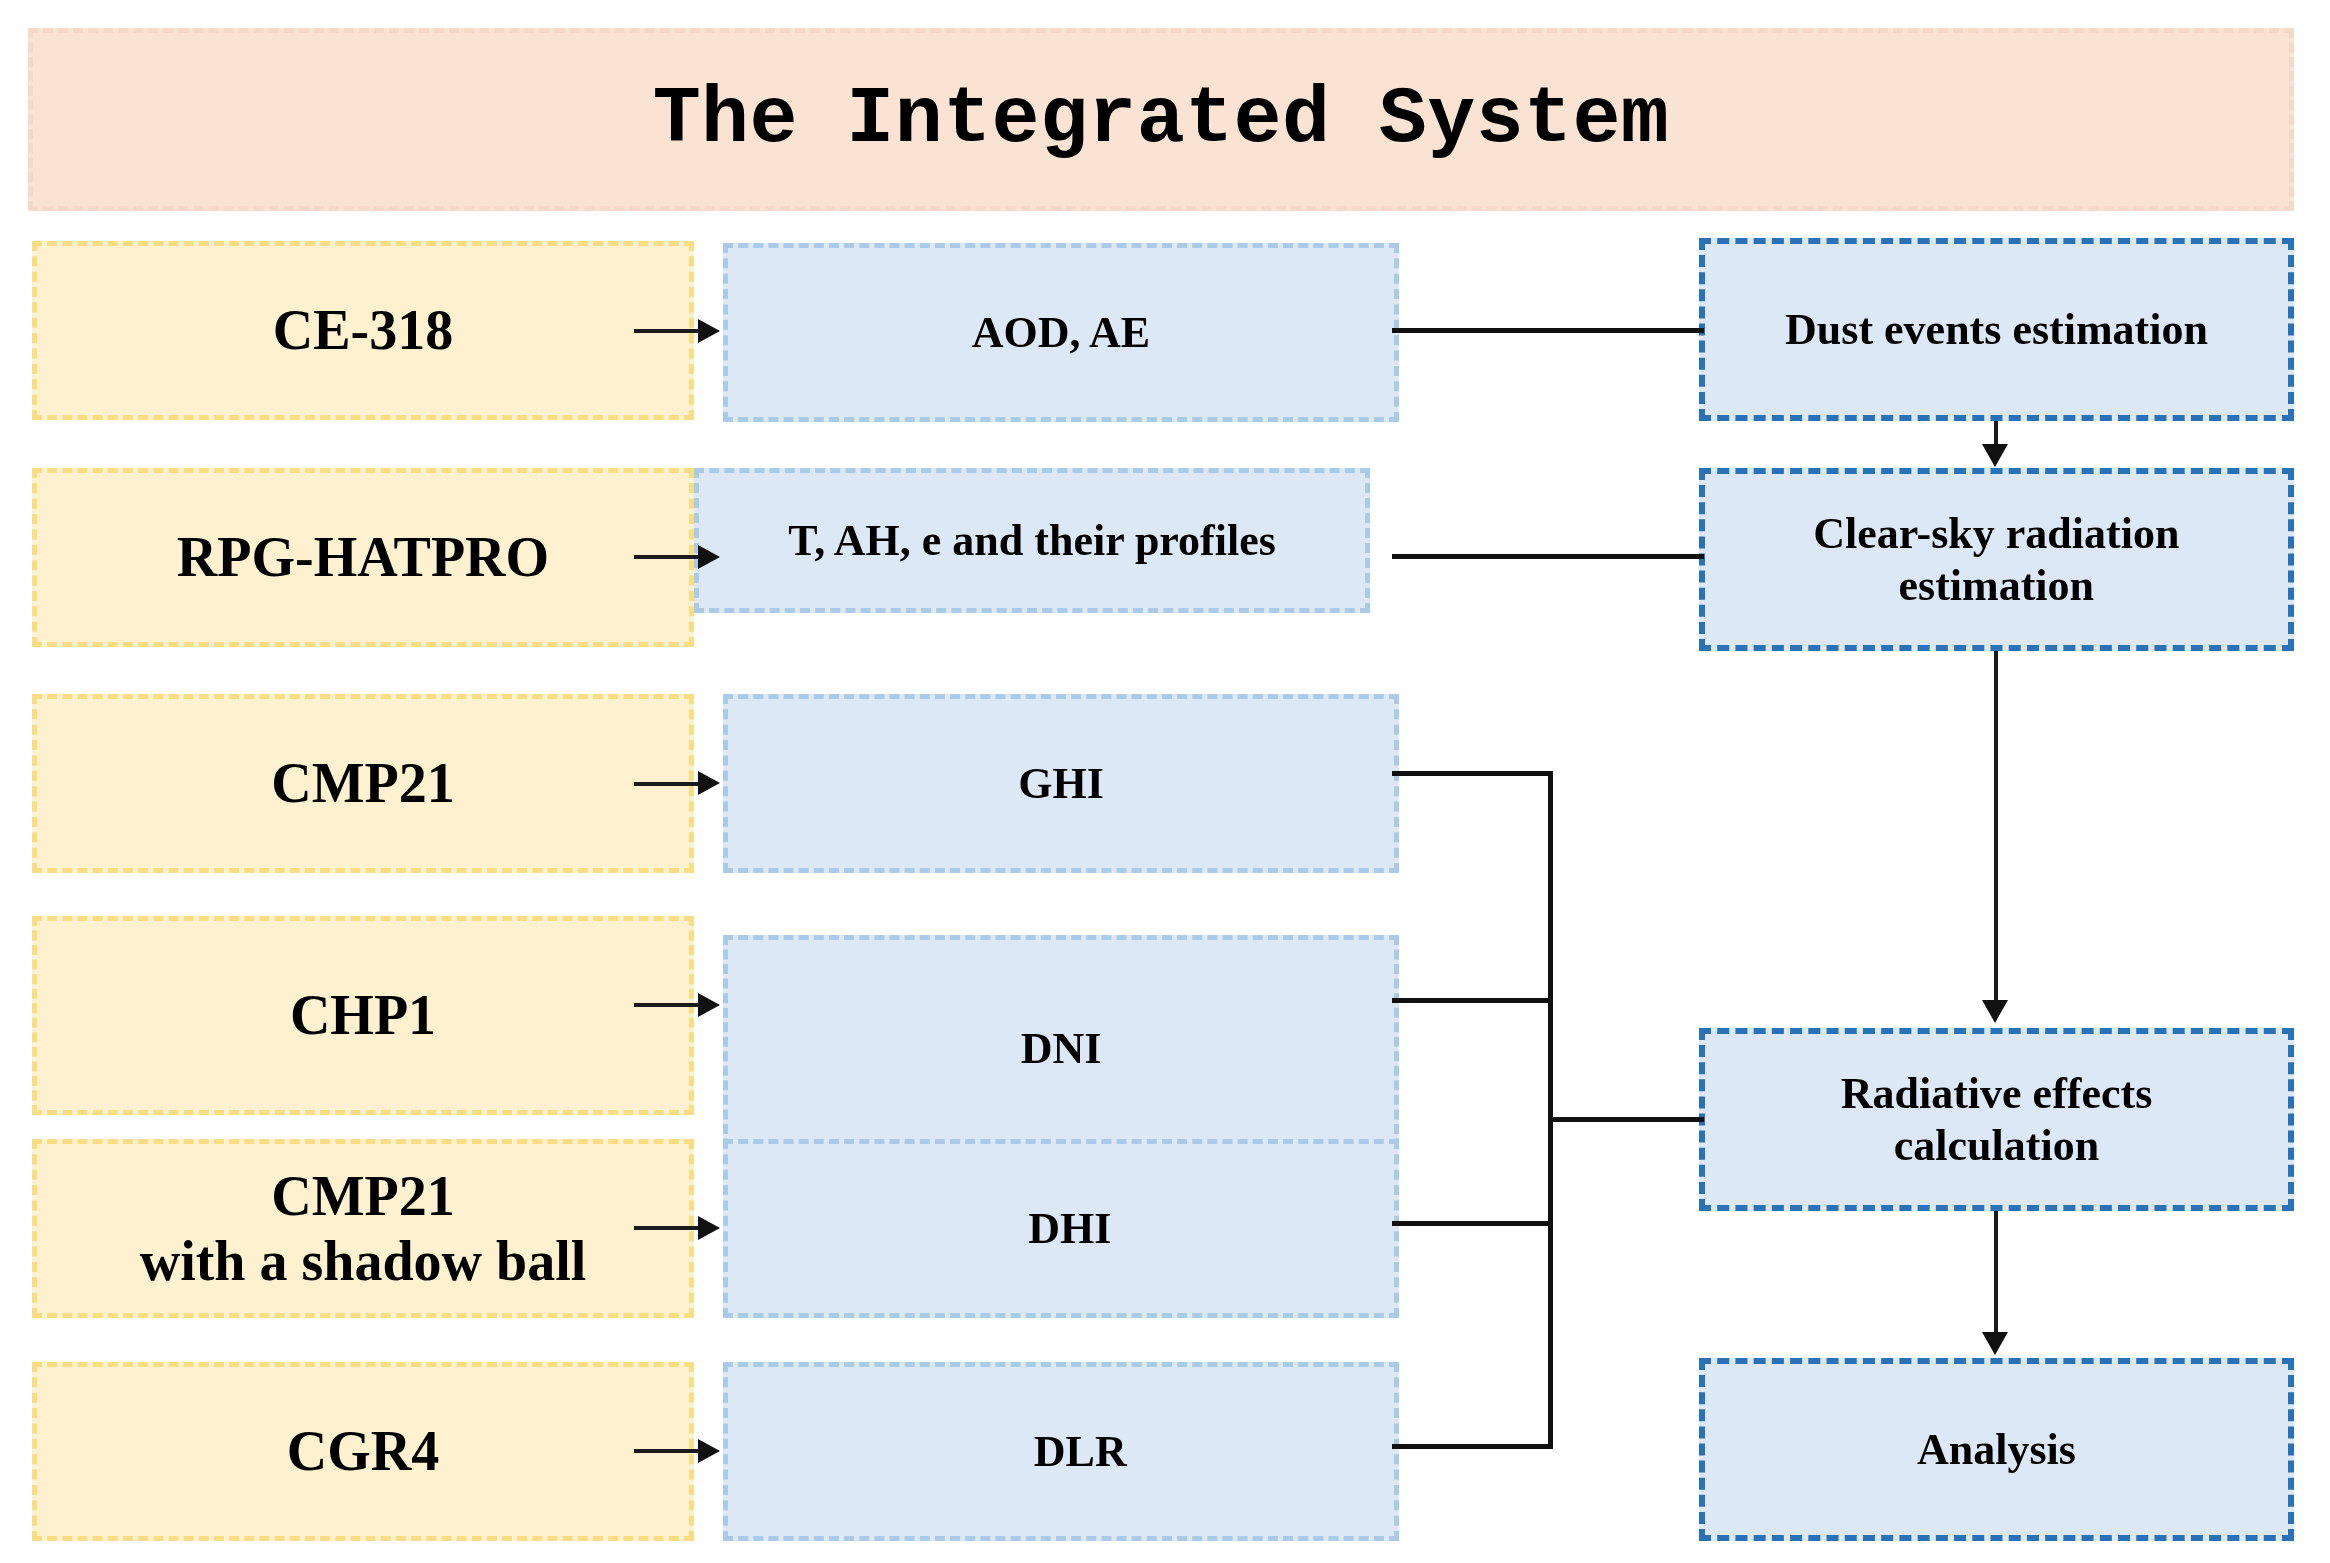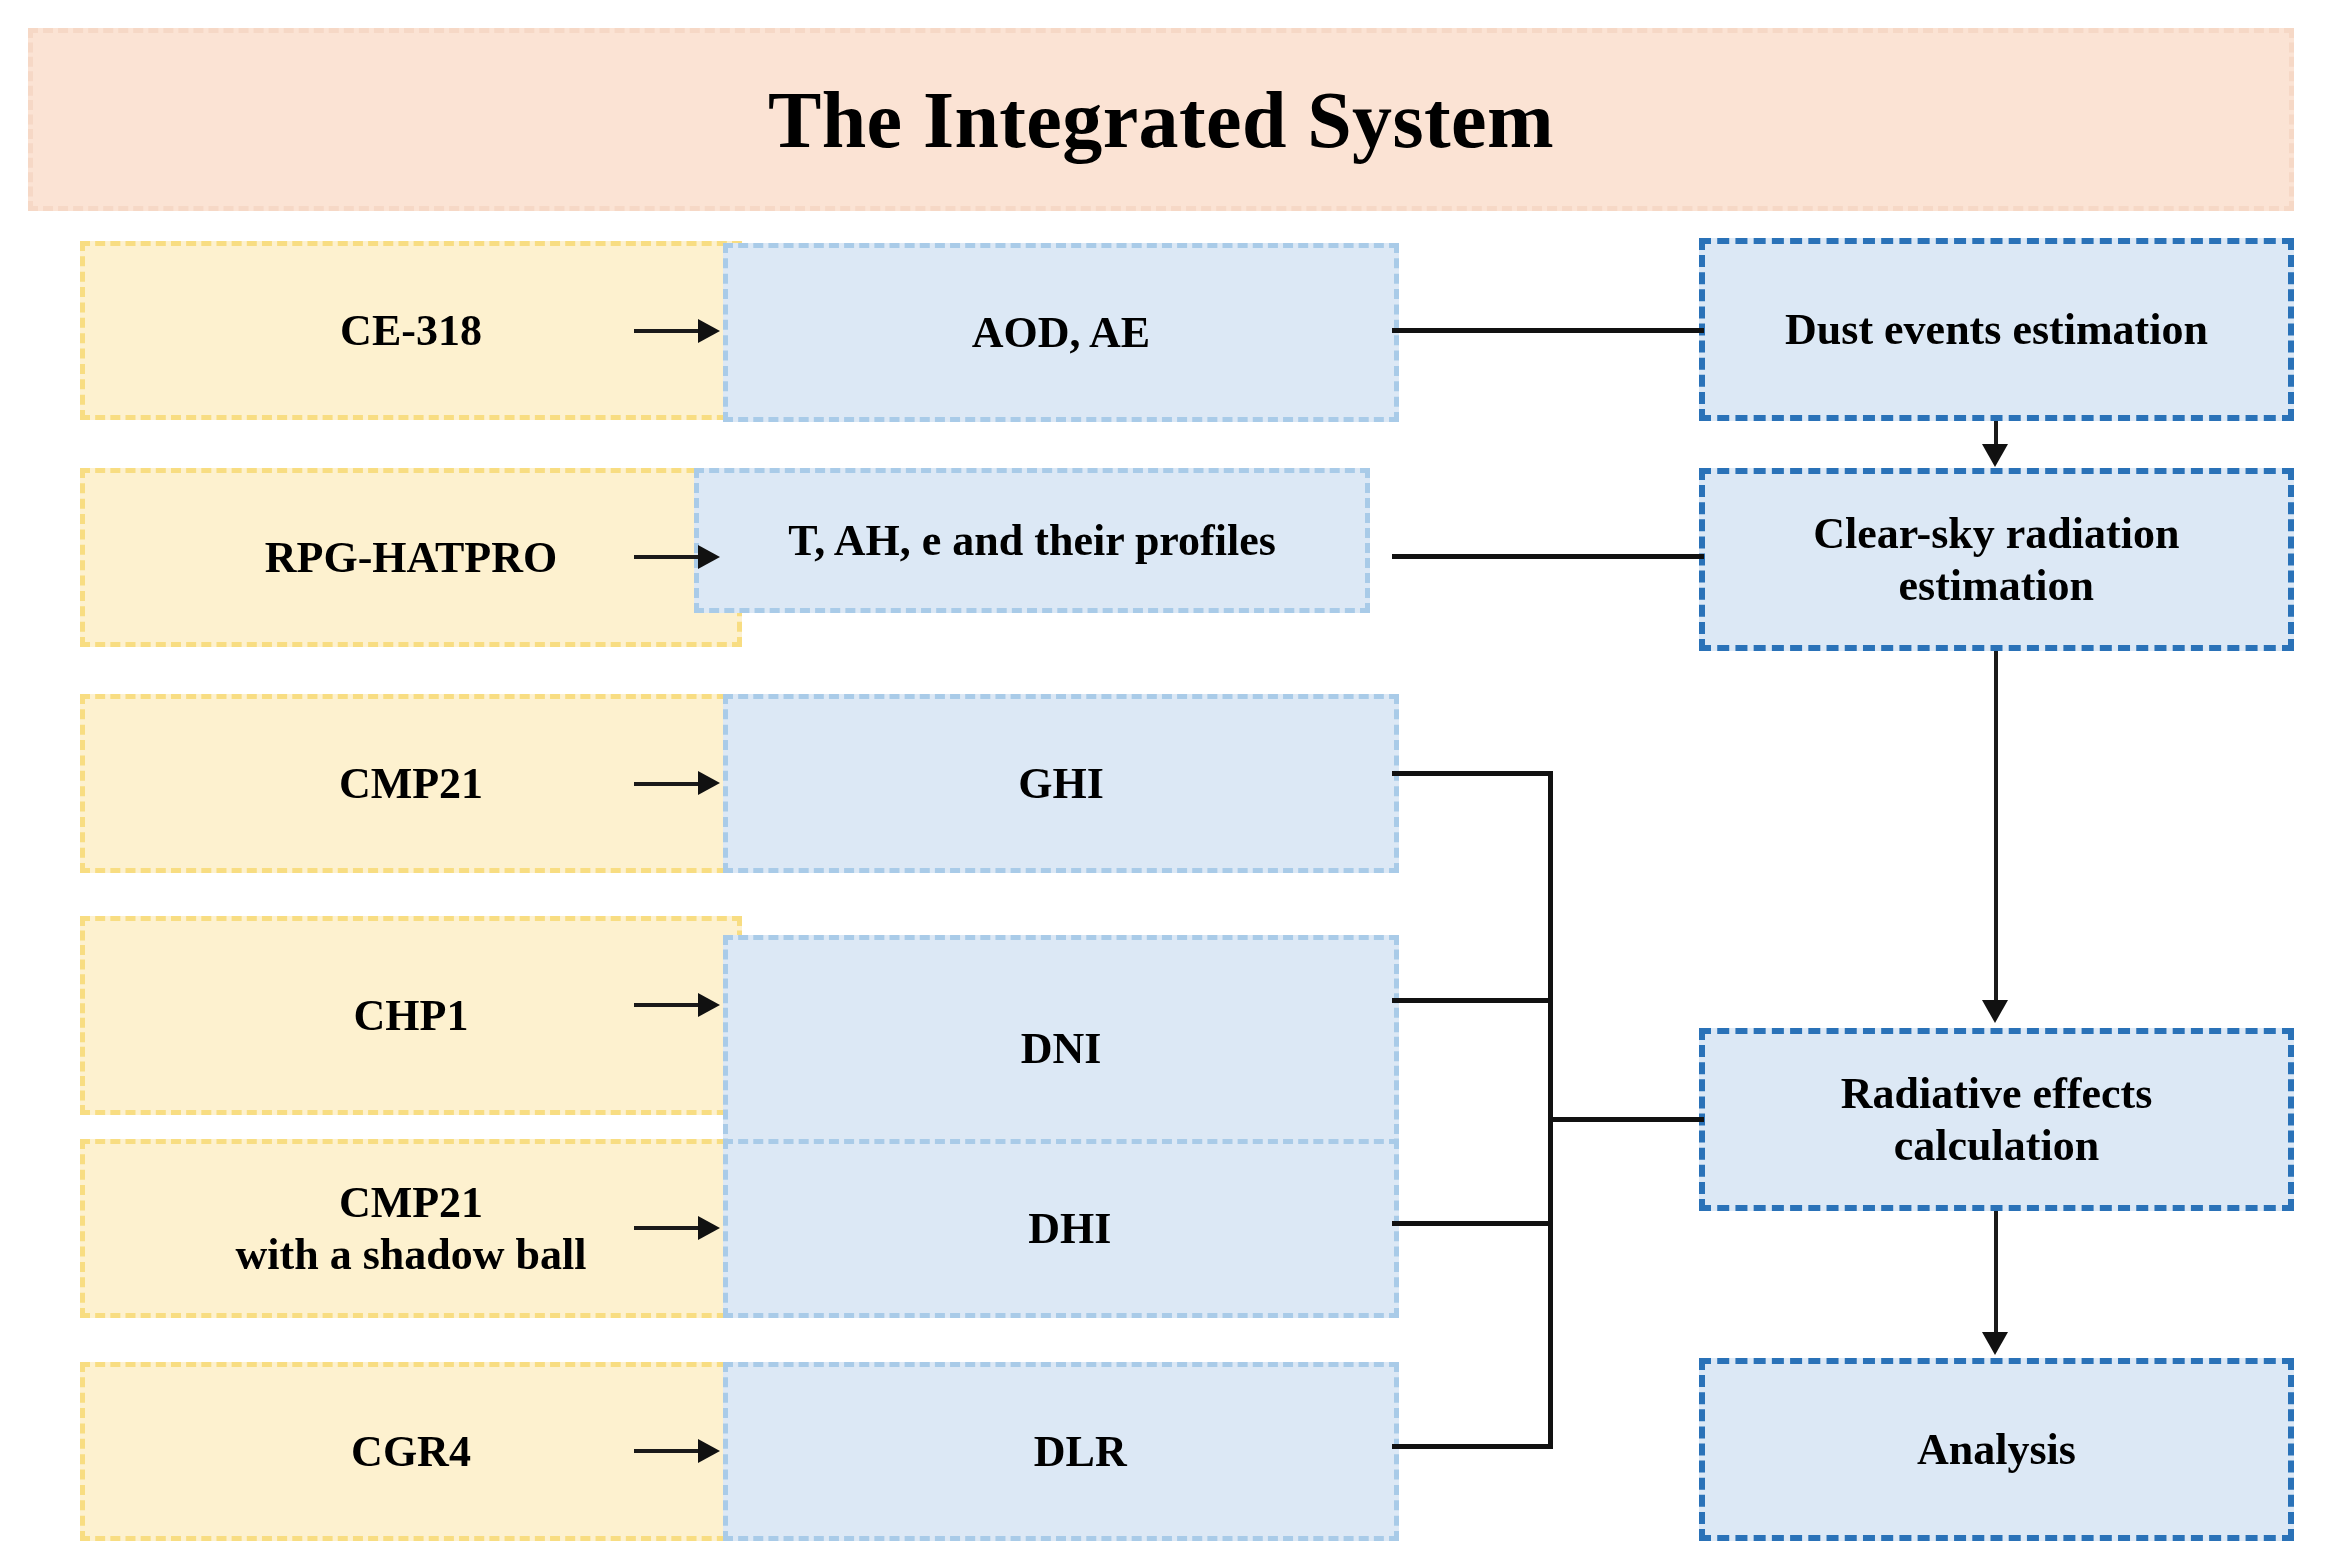--- a/index.html
+++ b/index.html
@@ -5,42 +5,41 @@
   html,body{margin:0;padding:0;background:#ffffff;}
   body{width:2330px;height:1563px;position:relative;overflow:hidden;
        font-family:"Liberation Serif","DejaVu Serif",serif;}
 
   
   #banner{
     position:absolute; left:28px; top:28px; width:2266px; height:183px;
     background:#fbe3d4;
     border:5px dashed #f6d8c6;
     box-sizing:border-box;
-    display:flex; align-items:center; justify-content:center;
+    display:flex; align-items:center; justify-content:center;font-family:Liberation Mono, monospace;
   }
   #banner-title{
     font-size:80px; font-weight:bold; color:#000000;
     letter-spacing:0.4px; line-height:1; white-space:nowrap;
   }
 
   
   .node{
     position:absolute; box-sizing:border-box;
     display:flex; align-items:center; justify-content:center;
     text-align:center; font-weight:bold; color:#000;
     line-height:1.16; padding:3.4px 8.4px;
   }
   .node-label{white-space:pre-line;}
 
   .src{                 
     background:#fdf1cf;
     border:5.9px dashed #f8dd82;
-    font-size:44px;
+    font-size:56px;
     width:662px;
-    margin-left:48px;
   }
   .meas{                
     background:#dce8f5;
     border:5.9px dashed #a9cbe8;
     font-size:44px;
     width:676px;
   }
   .proc{                
     background:#dce8f5;
     border:6.7px dashed #2a72b8;

